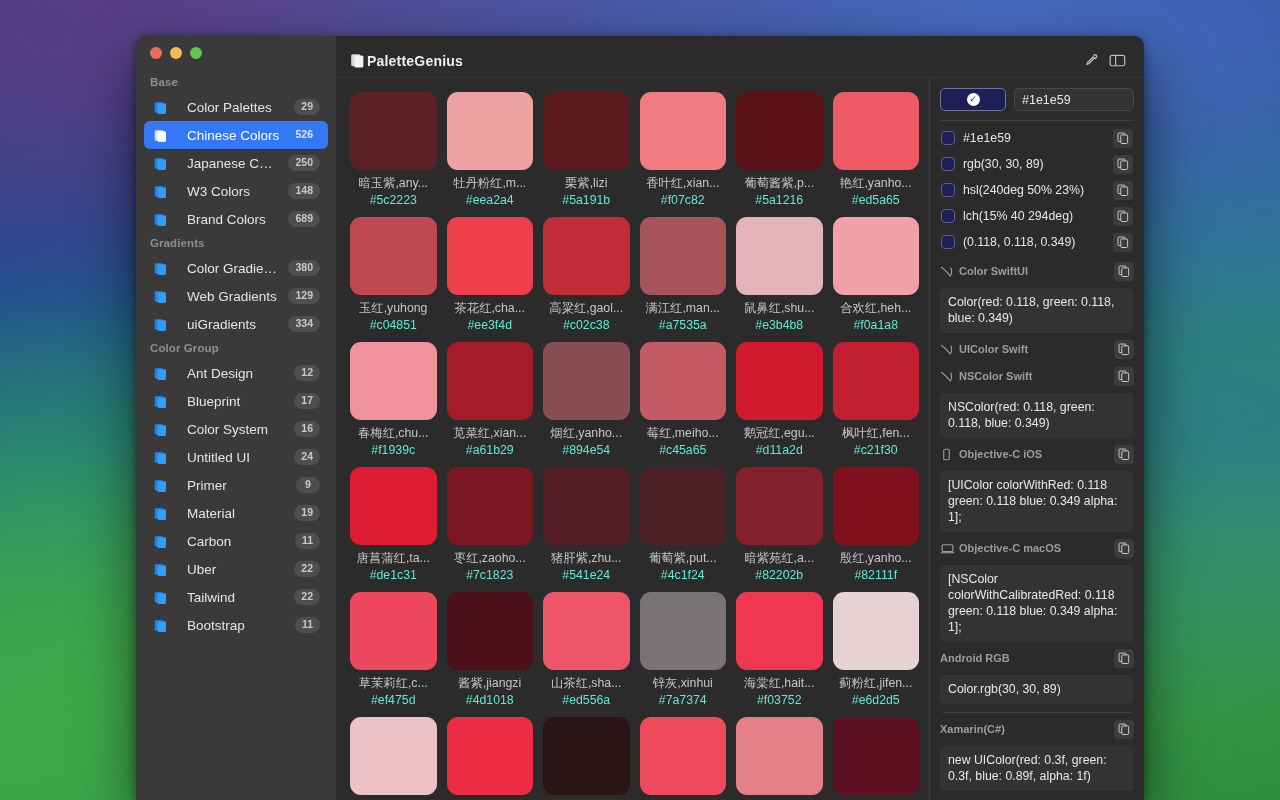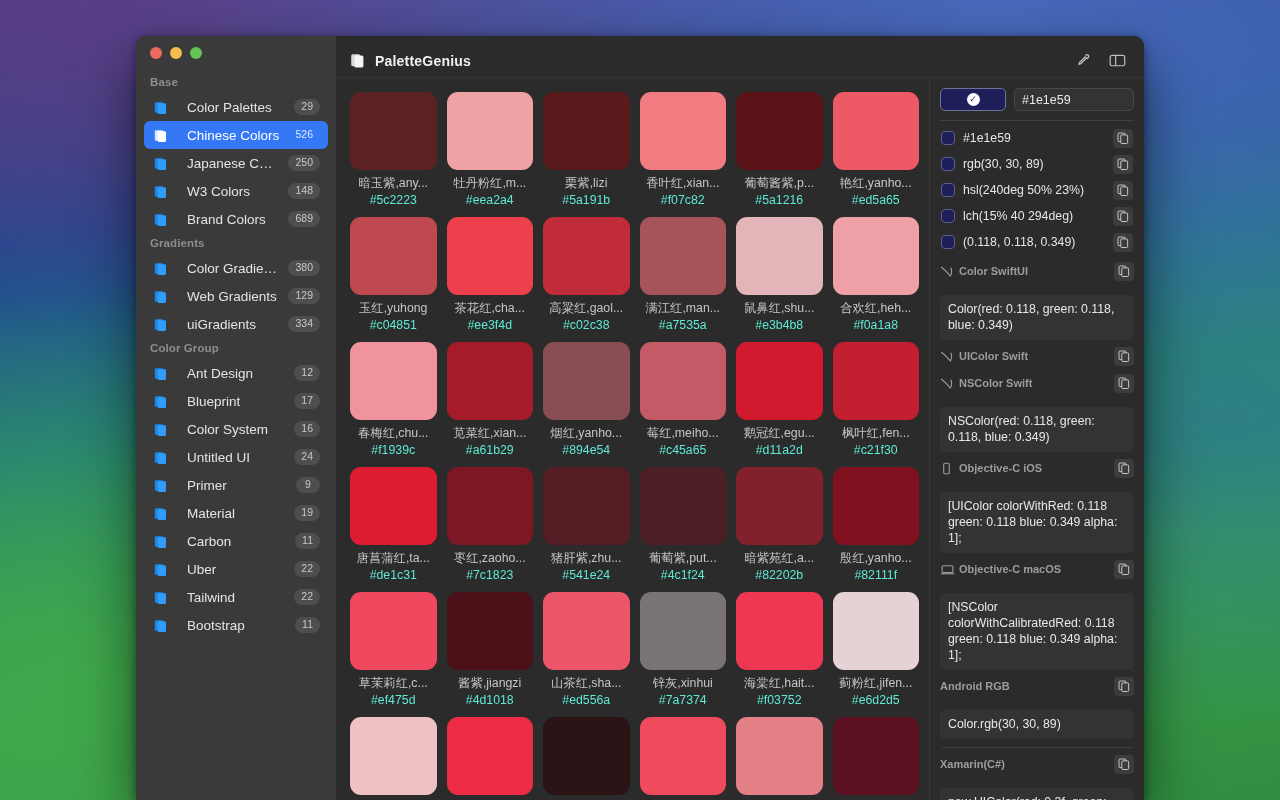--- a/index.html
+++ b/index.html
@@ -76,40 +76,40 @@
   .nav-item.active .nav-label { color: #fff; }
   .badge {
     font-size: 10.5px;
     color: #c9c9c9;
     background: #4e4e4e;
     border-radius: 9px;
     padding: 1.5px 7px 2px;
     min-width: 24px;
     text-align: center;
     line-height: 13px;
+    font-weight: bold;
   }
   .nav-item.active .badge { background: transparent; color: #dce8ff; }
 
   .folder-ic { width: 15px; height: 15px; flex: 0 0 15px; position: relative; }
   .folder-ic svg { display: block; }
 
   
   .content {
     flex: 1;
     display: flex;
     flex-direction: column;
     background: #2b2b2b;
     min-width: 0;
   }
   .titlebar {
     height: 42px;
     display: flex;
     align-items: center;
     padding: 8px 14px 0 14px;
-    gap: 8px;
     border-bottom: 1px solid #343434;
     background: #2b2b2b;
   }
   .app-ic { width: 17px; height: 17px; flex: 0 0 17px; }
   .app-title {
     font-size: 14px; font-weight: bold; color: #f0f0f0;
     letter-spacing: .2px;
   }
   .tb-spacer { flex: 1; }
   .tb-btn {
@@ -217,21 +217,21 @@
     font-size: 11px; color: #9c9c9c;
     white-space: nowrap; overflow: hidden; text-overflow: ellipsis; font-weight: bold;
   }
   .code-box {
     background: #333333;
     border-radius: 5px;
     padding: 6px 8px 7px;
     font-size: 12.3px;
     color: #e8e8e8;
     line-height: 16px;
-    margin-top: 13px;
+    margin-top: 6px;
     word-break: break-word;
   }
   .thin-sep { height: 1px; background: #3f3f3f; margin: 8px 2px 2px; }
   .lang-ic { width: 14px; height: 14px; flex: 0 0 14px; }
 </style>
 </head>
 <body>
 
 <div class="window">
 

